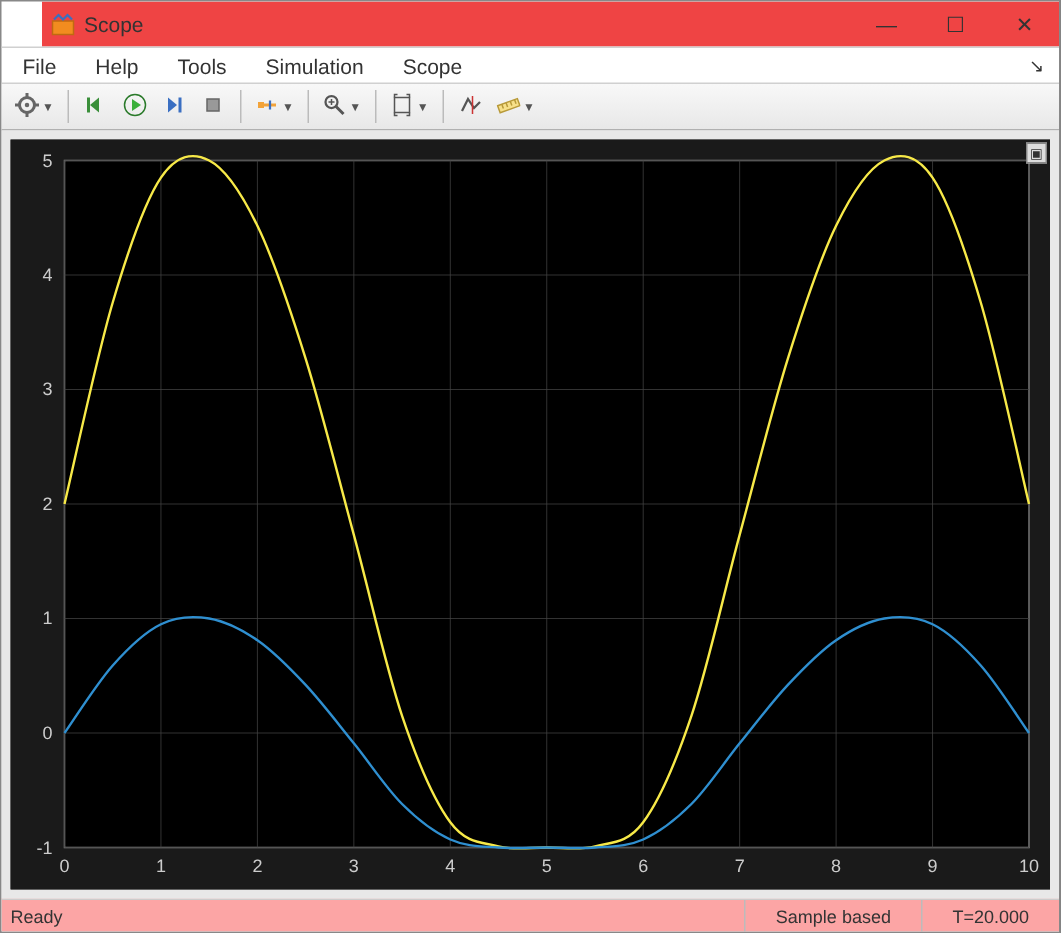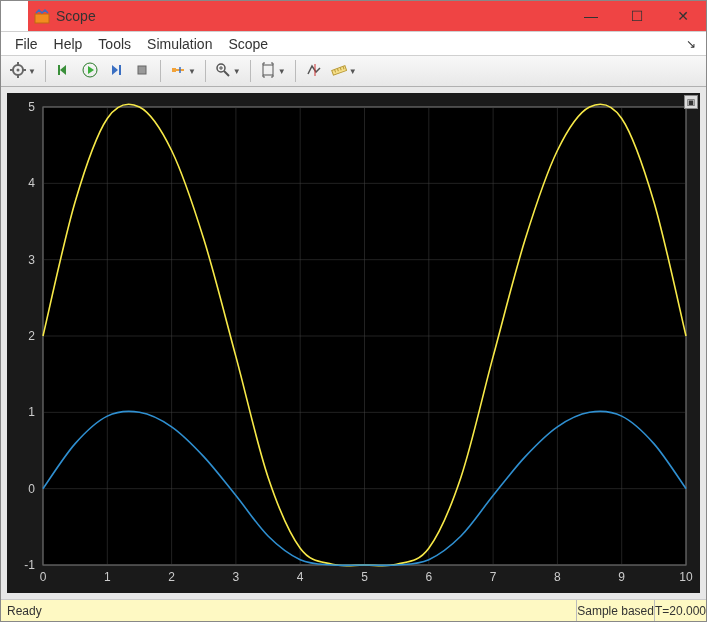--- a/index.html
+++ b/index.html
@@ -2,34 +2,34 @@
 <html><head>
 <meta charset="utf-8">
 <style>
   * { box-sizing: border-box; margin: 0; padding: 0; }
   body { font-family: "Segoe UI", Arial, sans-serif; font-size: 13px; background: #fff; color: #333; width: 707px; height: 622px; overflow: hidden; border: 1px solid #888; }
   .titlebar { height: 30px; display: flex; align-items: center; padding: 0 0 0 6px; background: #ef4444; margin-left: 27px; }
   .titlebar .app-icon { width: 16px; height: 16px; margin-right: 6px; }
   .titlebar .title { flex: 0 0 auto; font-size: 14px; }
   .titlebar .spacer { flex: 1; }
   .titlebar .win-btn { width: 46px; height: 30px; display: flex; align-items: center; justify-content: center; font-size: 14px; cursor: default; }
-  .menubar { height: 24px; display: flex; align-items: center; padding: 0 6px; font-size: 14px; gap: 0; border-top: 1px solid #d0d0d0; }
+  .menubar { height: 24px; display: flex; align-items: center; padding: 0 6px; font-size: 14px; gap: 10px; border-top: 1px solid #d0d0d0; }
   .menubar .menu-item { padding: 2px 8px; cursor: default; }
   .menubar .arrow-end { margin-left: auto; font-size: 12px; padding-right: 4px; }
   .toolbar { height: 32px; display: flex; align-items: center; padding: 0 6px; gap: 2px; background: linear-gradient(#f8f8f8,#e8e8e8); border-top: 1px solid #d0d0d0; border-bottom: 1px solid #b0b0b0; }
   .toolbar .tb-btn { height: 24px; min-width: 24px; display: flex; align-items: center; justify-content: center; padding: 0 2px; border: 1px solid transparent; border-radius: 2px; cursor: default; }
   .toolbar .sep { width: 1px; height: 22px; background: #bbb; margin: 0 4px; }
   .toolbar .dd { font-size: 8px; margin-left: 2px; color: #555; }
   .plot-wrap { position: relative; height: calc(622px - 30px - 24px - 32px - 22px - 2px); background: #e8e8e8; padding: 6px; }
   .plot-outer { position: relative; width: 100%; height: 100%; background: #111; }
   .plot-svg { display: block; width: 100%; height: 100%; }
-  .statusbar { height: 22px; display: flex; align-items: center; background: #fef9c3; border-top: 1px solid #ccc; font-size: 12px; }
+  .statusbar { height: 22px; display: flex; align-items: center; background: #fca5a5; border-top: 1px solid #ccc; font-size: 12px; }
   .statusbar .left { padding: 0 6px; }
   .statusbar .right { margin-left: auto; display: flex; }
-  .statusbar .cell { border-left: 1px solid #bbb; padding: 0 0; height: 22px; display: flex; align-items: center; }
+  .statusbar .cell { border-left: 1px solid #bbb; padding: 0 20px; height: 22px; display: flex; align-items: center; }
   .corner-btn { position: absolute; top: 2px; right: 2px; width: 14px; height: 14px; background: #ddd; border: 1px solid #888; display: flex; align-items: center; justify-content: center; font-size: 9px; }
 </style>
 </head>
 <body>
 
 <div class="titlebar">
   <span class="app-icon">
     <svg viewBox="0 0 16 16">
         <rect x="1" y="6" width="14" height="9" fill="#f28c1f" stroke="#c06a10"></rect>
         <polyline points="2,5 5,2 8,5 11,2 14,5" fill="none" stroke="#3a6fc2" stroke-width="1.5"></polyline>

